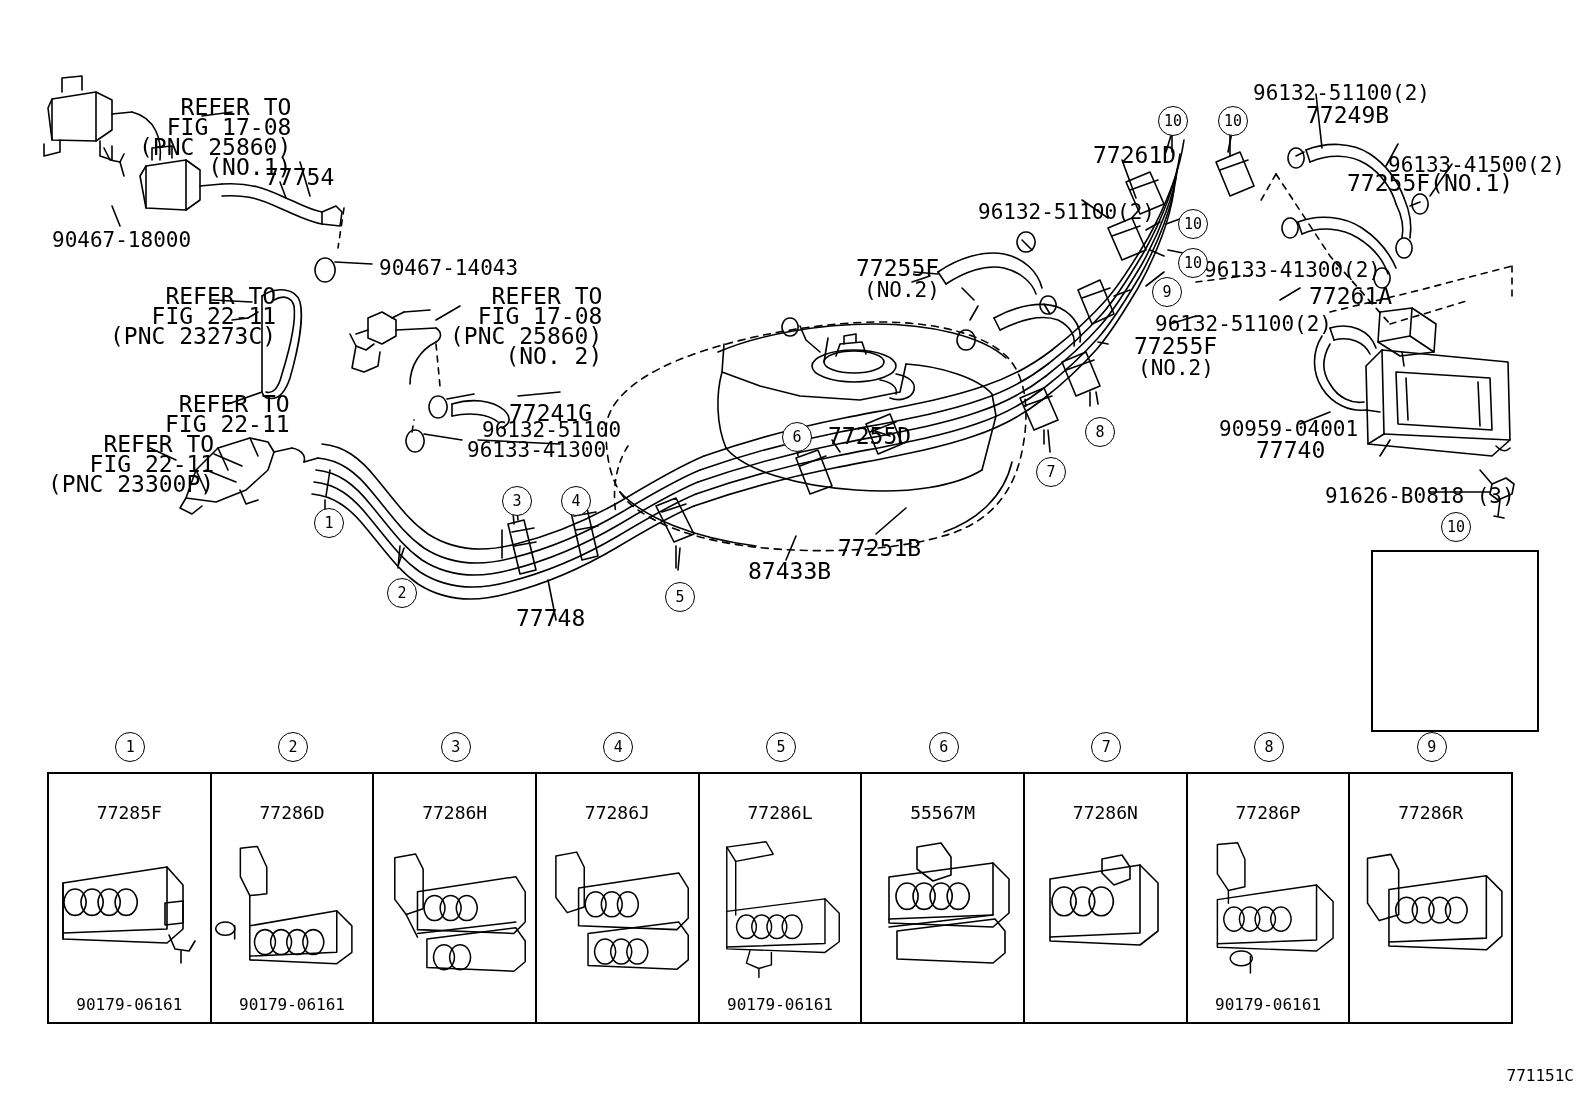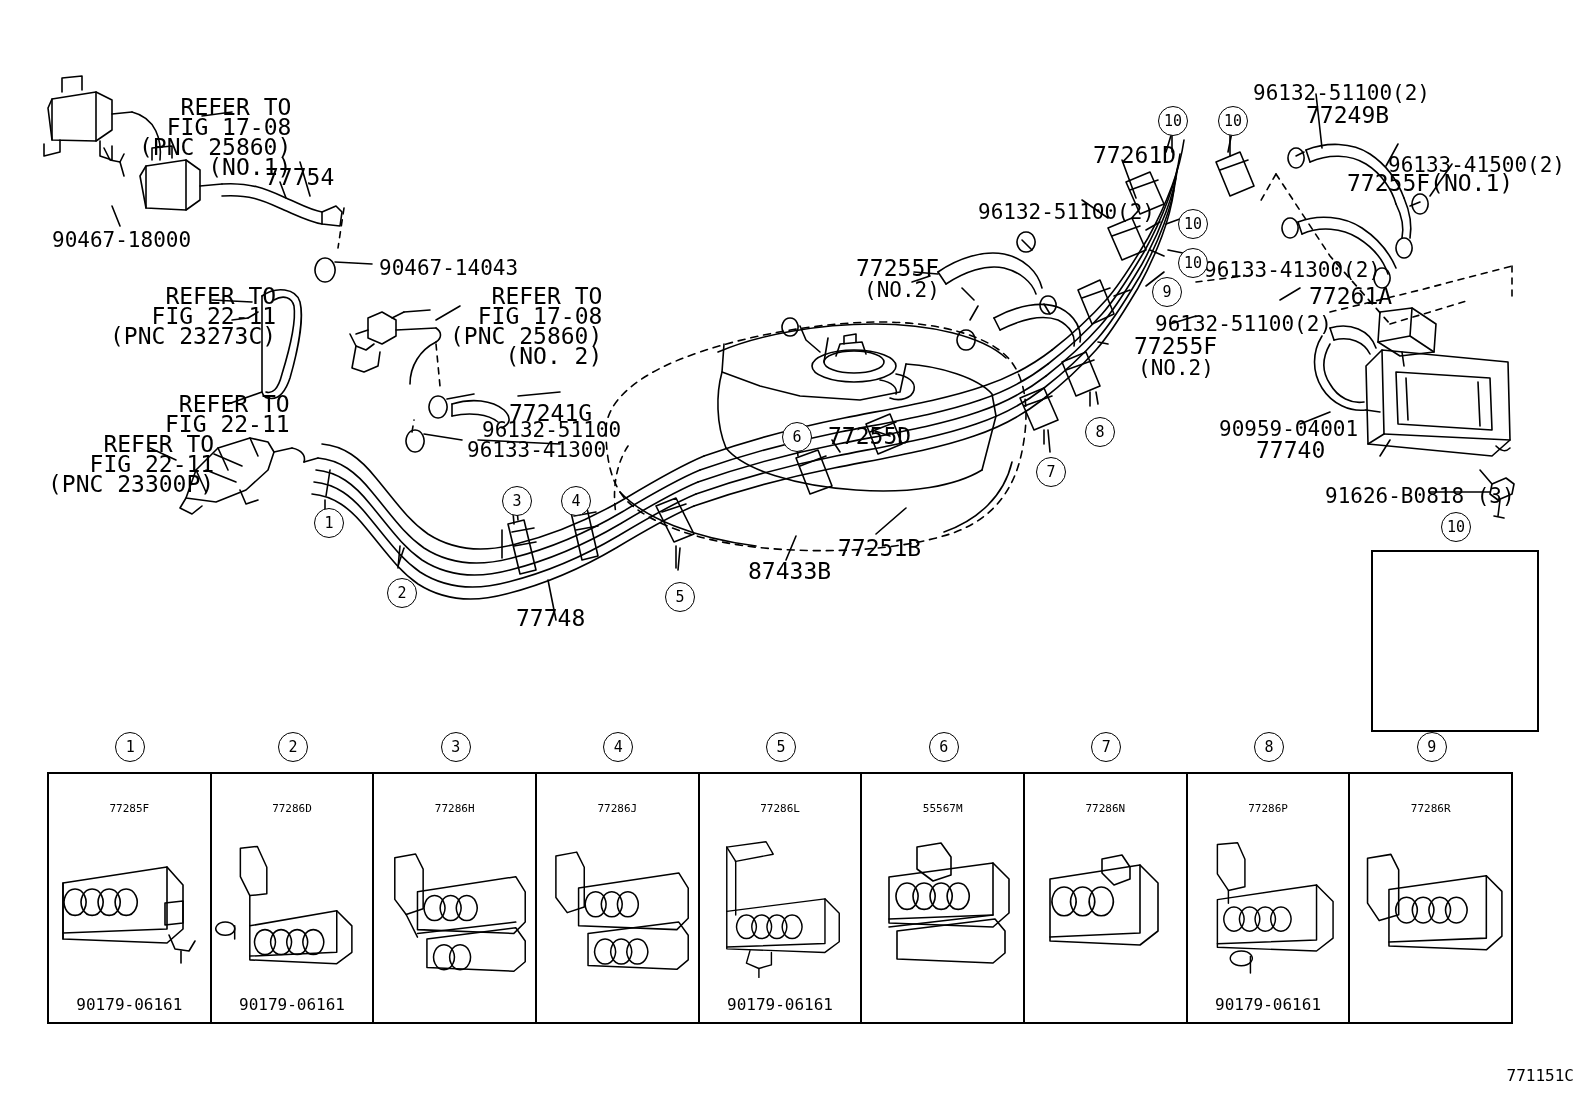--- a/index.html
+++ b/index.html
@@ -42,21 +42,21 @@
   }
   .legend-cell{
     flex:1 1 0;
     border-right:2px solid #000;
     box-sizing:border-box;
     position:relative;
   }
   .legend-cell:last-child{border-right:none;}
   .legend-part{
     position:absolute;top:28px;left:0;width:100%;
-    text-align:center;font-size:11px;
+    text-align:center;font-size:18px;
     font-family:"DejaVu Sans Mono", monospace;
   }
   .legend-bolt{
     position:absolute;bottom:8px;left:0;width:100%;
     text-align:center;font-size:16px;
     font-family:"DejaVu Sans Mono", monospace;
   }
   .legend-num{
     position:absolute;
     width:28px;height:28px;border:1.6px solid #000;border-radius:50%;

